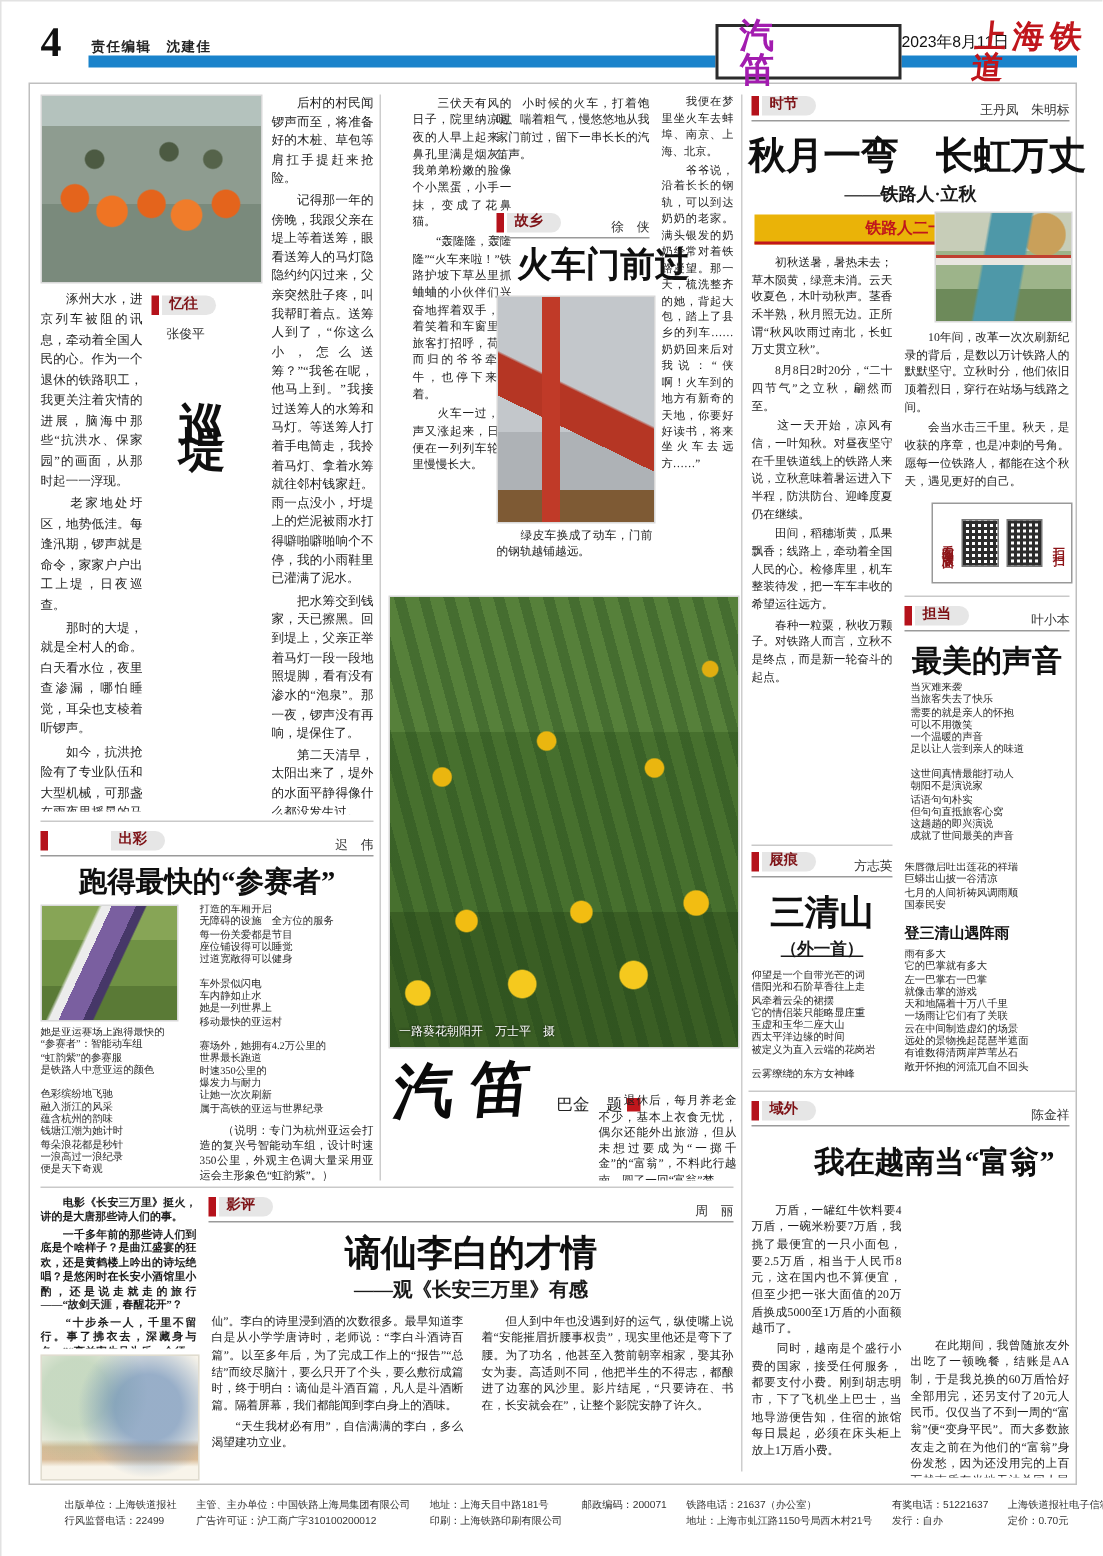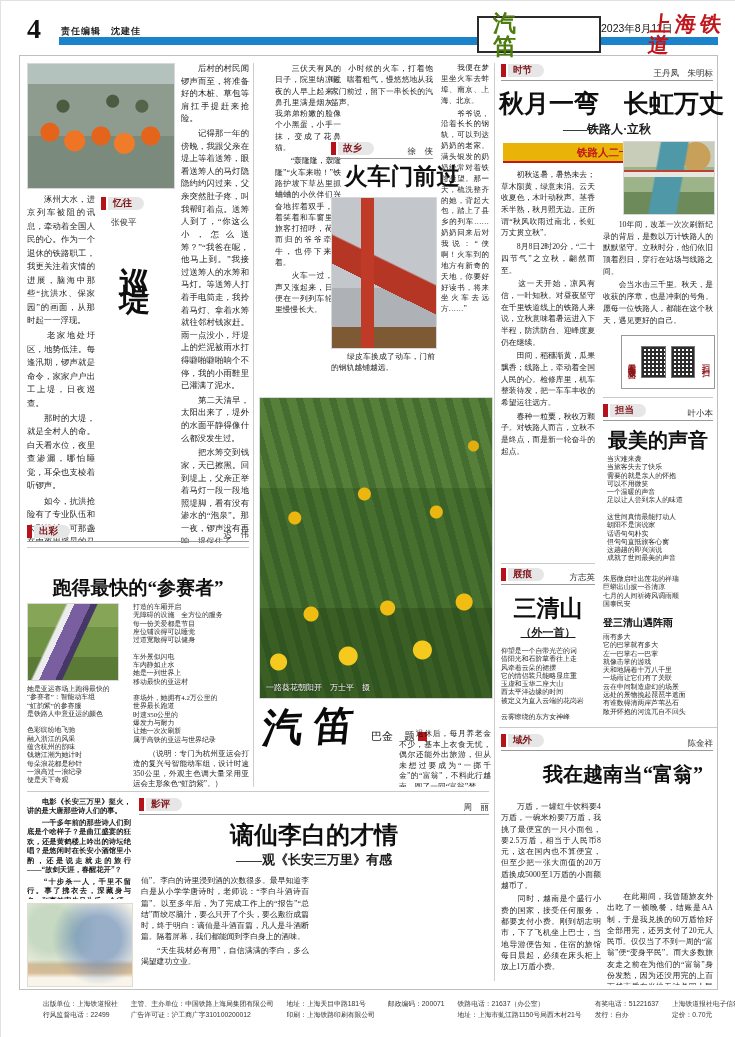--- a/index.html
+++ b/index.html
@@ -8,21 +8,21 @@
   .abs{position:absolute;}
   .vrule{position:absolute;width:1px;background:#cdcdcd;}
   .hrule{position:absolute;height:1px;background:#c9c9c9;}
   .frame{position:absolute;border:1px solid #bfbfbf;}
   
   .pagenum{font:bold 28px/1 "Liberation Serif",serif;color:#111;}
   .editor{font:bold 9px/1 "Liberation Sans",sans-serif;color:#222;letter-spacing:1px;}
   .bluebar{position:absolute;background:#1a83cb;}
   .masthead-box{position:absolute;background:#fff;border:2px solid #2b2b2b;display:flex;
         align-items:center;justify-content:center;z-index:3;}
-  .masthead-box span{font:bold 23px/1 "Liberation Serif",serif;letter-spacing:14px;color:#4d7c0f;
+  .masthead-box span{font:bold 23px/1 "Liberation Serif",serif;letter-spacing:14px;color:#a21caf;
         padding-left:14px;}
   .issue-date{font:10.5px/1 "Liberation Sans",sans-serif;color:#111;}
   .brand{font:bold 21px/1 "Liberation Serif",serif;color:#c0161c;letter-spacing:4px;
         transform:skewX(-6deg);}
   
   .tagrow{position:absolute;display:flex;align-items:flex-end;border-bottom:1px solid #9a9a9a;
         padding-bottom:3px;height:14px;}
   .tagbar{width:5px;height:13px;background:#b5121b;margin-right:2px;flex:none;}
   .tagpill{background:#e6e6e6;border-radius:0 9px 9px 0;padding:1px 12px 2px 5px;
         font:bold 9.5px/1.1 "Liberation Sans",sans-serif;color:#7e1216;white-space:nowrap;}
@@ -120,40 +120,40 @@
   <div class="abs brand" style="left:648px;top:13px;">上海铁道</div>
 
   <div class="frame" style="left:18px;top:54px;width:697px;height:933px;"></div>
   <div class="vrule" style="left:252px;top:62px;height:724px;"></div>
   <div class="vrule" style="left:493px;top:62px;height:918px;"></div>
 
   <div class="photo photo-flood" style="left:26px;top:62px;width:146px;height:124px;"></div>
   <div class="bodycol" style="left:180px;top:62px;width:68px;height:480px;font-size:8.4px;line-height:1.5;">
       <div class="para">　　后村的村民闻锣声而至，将准备好的木桩、草包等肩扛手提赶来抢险。</div>
       <div class="para">　　记得那一年的傍晚，我跟父亲在堤上等着送筹，眼看送筹人的马灯隐隐约约闪过来，父亲突然肚子疼，叫我帮盯着点。送筹人到了，“你这么小，怎么送筹？”“我爸在呢，他马上到。”我接过送筹人的水筹和马灯。等送筹人打着手电筒走，我拎着马灯、拿着水筹就往邻村钱家赶。雨一点没小，圩堤上的烂泥被雨水打得噼啪噼啪响个不停，我的小雨鞋里已灌满了泥水。</div>
+      <div class="para">　　把水筹交到钱家，天已擦黑。回到堤上，父亲正举着马灯一段一段地照堤脚，看有没有渗水的“泡泉”。那一夜，锣声没有再响，堤保住了。</div>
       <div class="para">　　第二天清早，太阳出来了，堤外的水面平静得像什么都没发生过。</div>
-      <div class="para">　　把水筹交到钱家，天已擦黑。回到堤上，父亲正举着马灯一段一段地照堤脚，看有没有渗水的“泡泉”。那一夜，锣声没有再响，堤保住了。</div>
     </div>
   <div class="bodycol" style="left:26px;top:192px;width:68px;height:348px;font-size:8.4px;line-height:1.6;">
       <div class="para">　　涿州大水，进京列车被阻的讯息，牵动着全国人民的心。作为一个退休的铁路职工，我更关注着灾情的进展，脑海中那些“抗洪水、保家园”的画面，从那时起一一浮现。</div>
       <div class="para">　　老家地处圩区，地势低洼。每逢汛期，锣声就是命令，家家户户出工上堤，日夜巡查。</div>
       <div class="para">　　那时的大堤，就是全村人的命。白天看水位，夜里查渗漏，哪怕睡觉，耳朵也支棱着听锣声。</div>
       <div class="para">　　如今，抗洪抢险有了专业队伍和大型机械，可那盏在雨夜里摇晃的马灯，始终亮在我的心里。</div>
     </div>
   <div class="abs" style="left:100px;top:196px;width:74px;height:344px;">
     <div style="display:flex;align-items:center;">
       <span class="tagbar"></span>
       <span class="tagpill">忆往</span>
     </div>
     <div style="font:8.5px/1 'Liberation Serif',serif;color:#333;margin:8px 0 0 10px;">张俊平</div>
     <div class="vtitle" style="margin:16px 0 0 16px;">巡堤</div>
   </div>
 
   <div class="hrule" style="left:26px;top:546px;width:222px;"></div>
-  <div class="tagrow" style="left:26px;top:523px;width:222px;">
+  <div class="tagrow" style="left:26px;top:552px;width:222px;gap:40px;">
     <span class="tagbar"></span>
     <span class="tagpill">出彩</span>
     <span class="tagauthor">迟　伟</span>
   </div>
   <div class="headline" style="left:26px;top:574px;width:222px;font-size:19px;">跑得最快的“参赛者”</div>
   <div class="photo photo-train" style="left:26px;top:602px;width:90px;height:76px;"></div>
   <div class="poem" style="left:26px;top:684px;width:100px;height:106px;">
       <div class="pline">她是亚运赛场上跑得最快的</div>
       <div class="pline">“参赛者”：智能动车组</div>
       <div class="pline">“虹韵紫”的参赛服</div>
@@ -234,20 +234,23 @@
   <div class="tagrow" style="left:138px;top:796px;width:350px;">
     <span class="tagbar"></span>
     <span class="tagpill">影评</span>
     <span class="tagauthor">周　丽</span>
   </div>
   <div class="headline" style="left:138px;top:818px;width:350px;font-size:24px;">谪仙李白的才情</div>
   <div class="subhead" style="left:138px;top:850px;width:350px;font-size:13px;">——观《长安三万里》有感</div>
   <div class="bodycol" style="left:140px;top:874px;width:168px;height:110px;font-size:7.8px;line-height:1.45;">
       <div class="para">仙”。李白的诗里浸到酒的次数很多。最早知道李白是从小学学唐诗时，老师说：“李白斗酒诗百篇”。以至多年后，为了完成工作上的“报告”“总结”而绞尽脑汁，要么只开了个头，要么敷衍成篇时，终于明白：谪仙是斗酒百篇，凡人是斗酒断篇。隔着屏幕，我们都能闻到李白身上的酒味。</div>
       <div class="para">　　“天生我材必有用”，自信满满的李白，多么渴望建功立业。</div>
+    </div>
+  <div class="bodycol" style="left:320px;top:874px;width:168px;height:110px;font-size:7.8px;line-height:1.45;">
+      <div class="para">　　但人到中年也没遇到好的运气，纵使嘴上说着“安能摧眉折腰事权贵”，现实里他还是弯下了腰。为了功名，他甚至入赘前朝宰相家，娶其孙女为妻。高适则不同，他把半生的不得志，都酿进了边塞的风沙里。影片结尾，“只要诗在、书在，长安就会在”，让整个影院安静了许久。</div>
     </div>
 
   <div class="tagrow" style="left:500px;top:62px;width:212px;">
     <span class="tagbar"></span>
     <span class="tagpill">时节</span>
     <span class="tagauthor">王丹凤　朱明标</span>
   </div>
   <div class="headline" style="left:498px;top:86px;width:216px;font-size:25px;">秋月一弯　长虹万丈</div>
   <div class="subhead" style="left:498px;top:120px;width:216px;font-size:12px;">——铁路人·立秋</div>
   <div class="series-label" style="left:502px;top:142px;width:114px;height:18px;">铁路人二十四节气</div>

